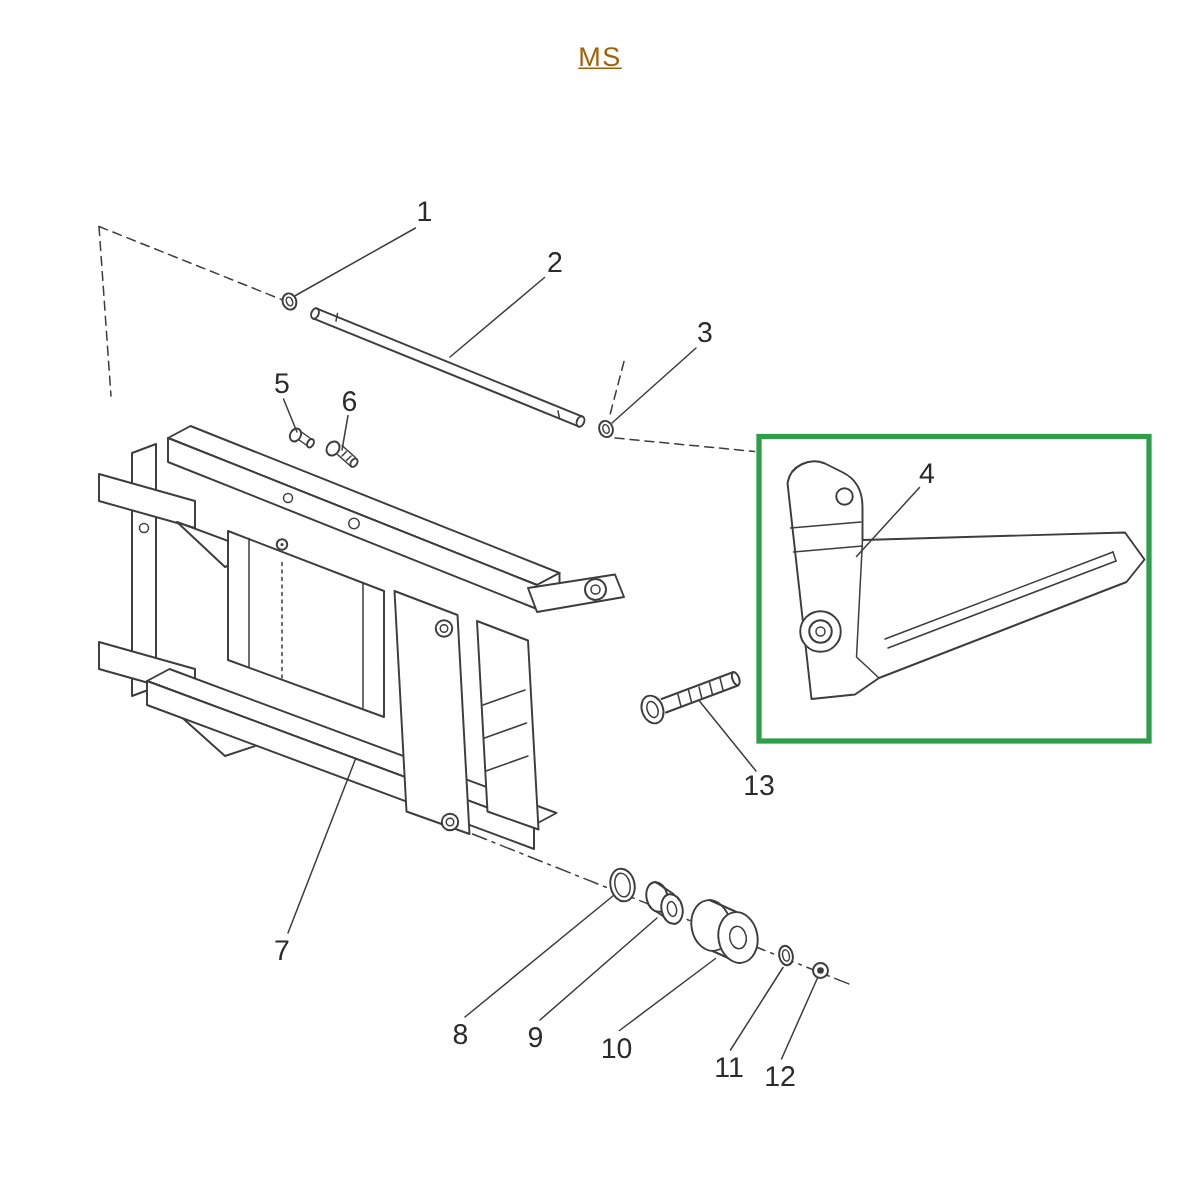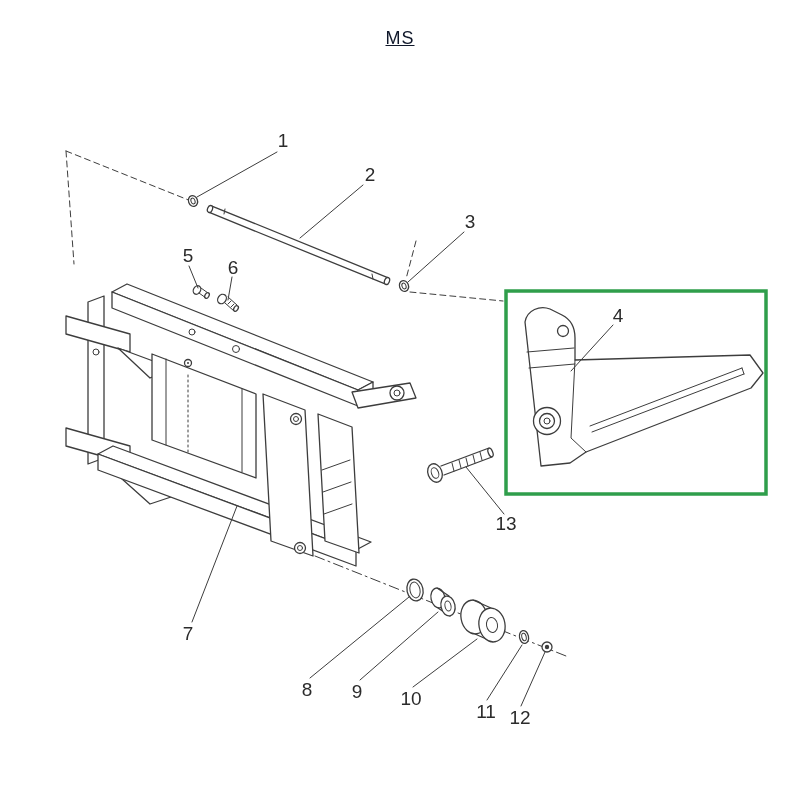--- a/index.html
+++ b/index.html
@@ -2,21 +2,21 @@
 <html><head>
 <meta charset="utf-8">
 <style>
   html,body{margin:0;padding:0;}
   body{
     width:800px;height:800px;position:relative;background:#ffffff;
     font-family:"Liberation Sans", sans-serif;overflow:hidden;
   }
   .title{
     position:absolute;top:28px;left:0;width:100%;text-align:center;
-    font-size:18px;color:#0f172a;letter-spacing:1px;text-decoration:underline;
+    font-size:18px;color:#a16207;letter-spacing:1px;text-decoration:underline;
   }
   svg{position:absolute;top:0;left:0;}
   .ln{fill:none;stroke:#3d3d3d;stroke-width:1.3;stroke-linejoin:round;stroke-linecap:round;}
   .fw{fill:#ffffff;stroke:#3d3d3d;stroke-width:1.3;stroke-linejoin:round;}
   .thin{stroke-width:1;}
   .lbl{font-size:19px;fill:#2b2b2b;text-anchor:middle;font-family:"Liberation Sans",sans-serif;}
   .dash{stroke-dasharray:6 4;}
   .dashdot{stroke-dasharray:10 4 2 4;stroke-width:1;}
   .dot{stroke-dasharray:2 3;stroke-width:1;}
   .hl{fill:none;stroke-width:3.5;}

